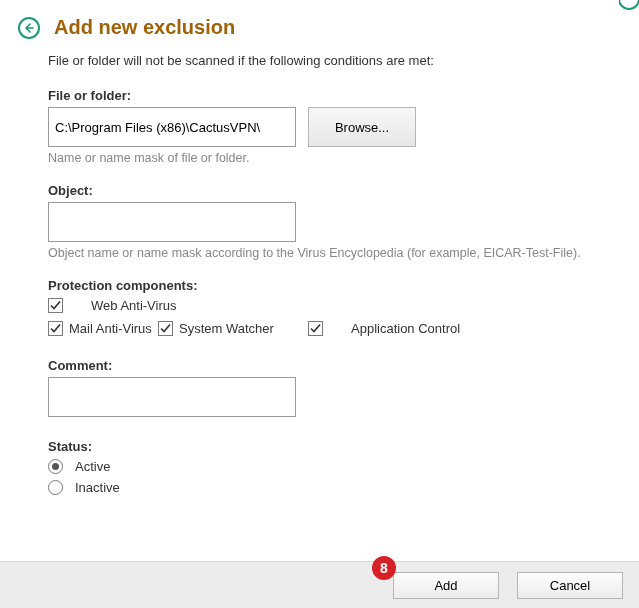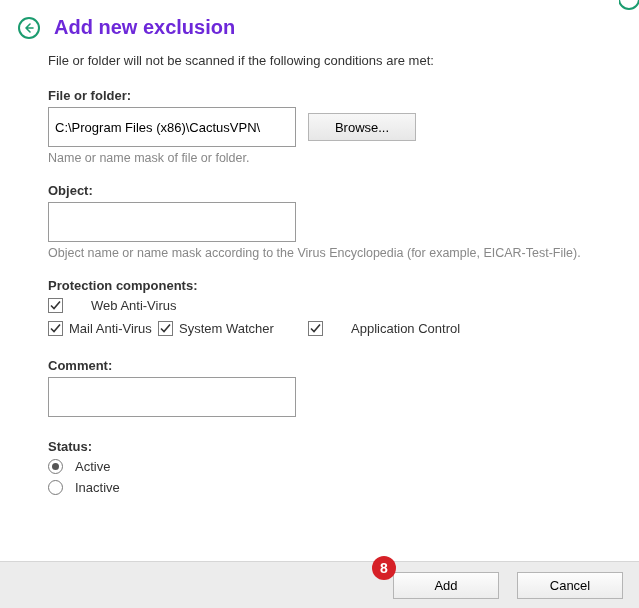--- a/index.html
+++ b/index.html
@@ -1,29 +1,29 @@
 <!DOCTYPE html>
 <html><head>
   <meta charset="utf-8">
   <style>
     * { box-sizing: border-box; margin: 0; padding: 0; font-family: "Segoe UI", Tahoma, sans-serif; }
     body { width: 639px; height: 608px; background: #fff; color: #3a3a3a; position: relative; overflow: hidden; }
     .header { display: flex; align-items: center; padding: 16px 18px 4px 18px; gap: 14px; }
     .back-btn { width: 22px; height: 22px; border: 2px solid #1b9c6f; border-radius: 50%; display: flex; align-items: center; justify-content: center; cursor: pointer; }
     .back-btn svg { width: 10px; height: 10px; }
-    .title { font-size: 20px; font-weight: 600; color: #6d28d9; }
+    .title { font-size: 20px; font-weight: 600; color: #a16207; }
     .help-icon { position: absolute; top: 0; right: 0; width: 20px; height: 10px; overflow: hidden; }
     .help-icon::before { content: ""; position: absolute; top: -12px; left: -1px; width: 18px; height: 18px; border: 2px solid #1b9c6f; border-radius: 50%; }
     .content { padding: 10px 48px 0 48px; font-size: 13px; color: #333; }
     .intro { margin-bottom: 20px; }
     .section-label { font-weight: 600; font-size: 13px; margin-bottom: 4px; }
     .row-file { display: flex; gap: 12px; align-items: center; margin-bottom: 4px; }
     .text-input { height: 40px; border: 1px solid #9a9a9a; padding: 0 6px; font-size: 13px; background: #fff; }
     .file-input { width: 248px; }
-    .browse-btn { width: 108px; height: 28px; background: linear-gradient(#f7f7f7, #e7e7e7); border: 1px solid #b5b5b5; font-size: 13px; cursor: pointer; }
+    .browse-btn { width: 108px; height: 40px; background: linear-gradient(#f7f7f7, #e7e7e7); border: 1px solid #b5b5b5; font-size: 13px; cursor: pointer; }
     .hint { color: #888; font-size: 12.5px; margin-bottom: 18px; }
     .object-input { width: 248px; display: block; margin-bottom: 4px; }
     .comp-grid { display: flex; flex-direction: column; gap: 8px; margin-top: 5px; margin-bottom: 22px; }
     .comp-row { display: flex; gap: 0; }
     .comp-item { display: flex; align-items: center; gap: 6px; font-size: 13px; cursor: pointer; }
     .c1 { width: 110px; }
     .c2 { width: 158px; gap: 28px; }
     .c3 { width: 150px; }
     .chk { width: 15px; height: 15px; border: 1px solid #7a7a7a; display: flex; align-items: center; justify-content: center; background: #fff; }
     .chk svg { width: 11px; height: 11px; }

